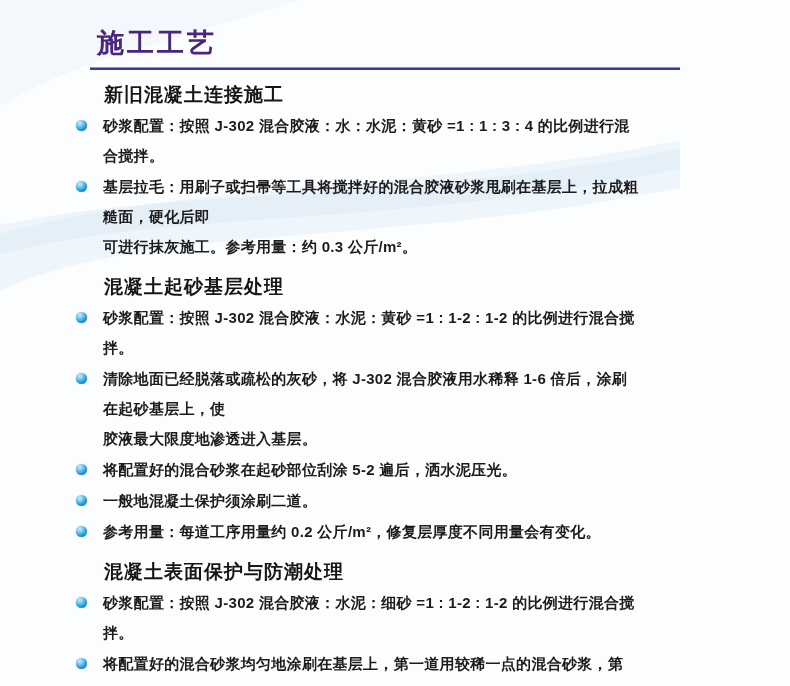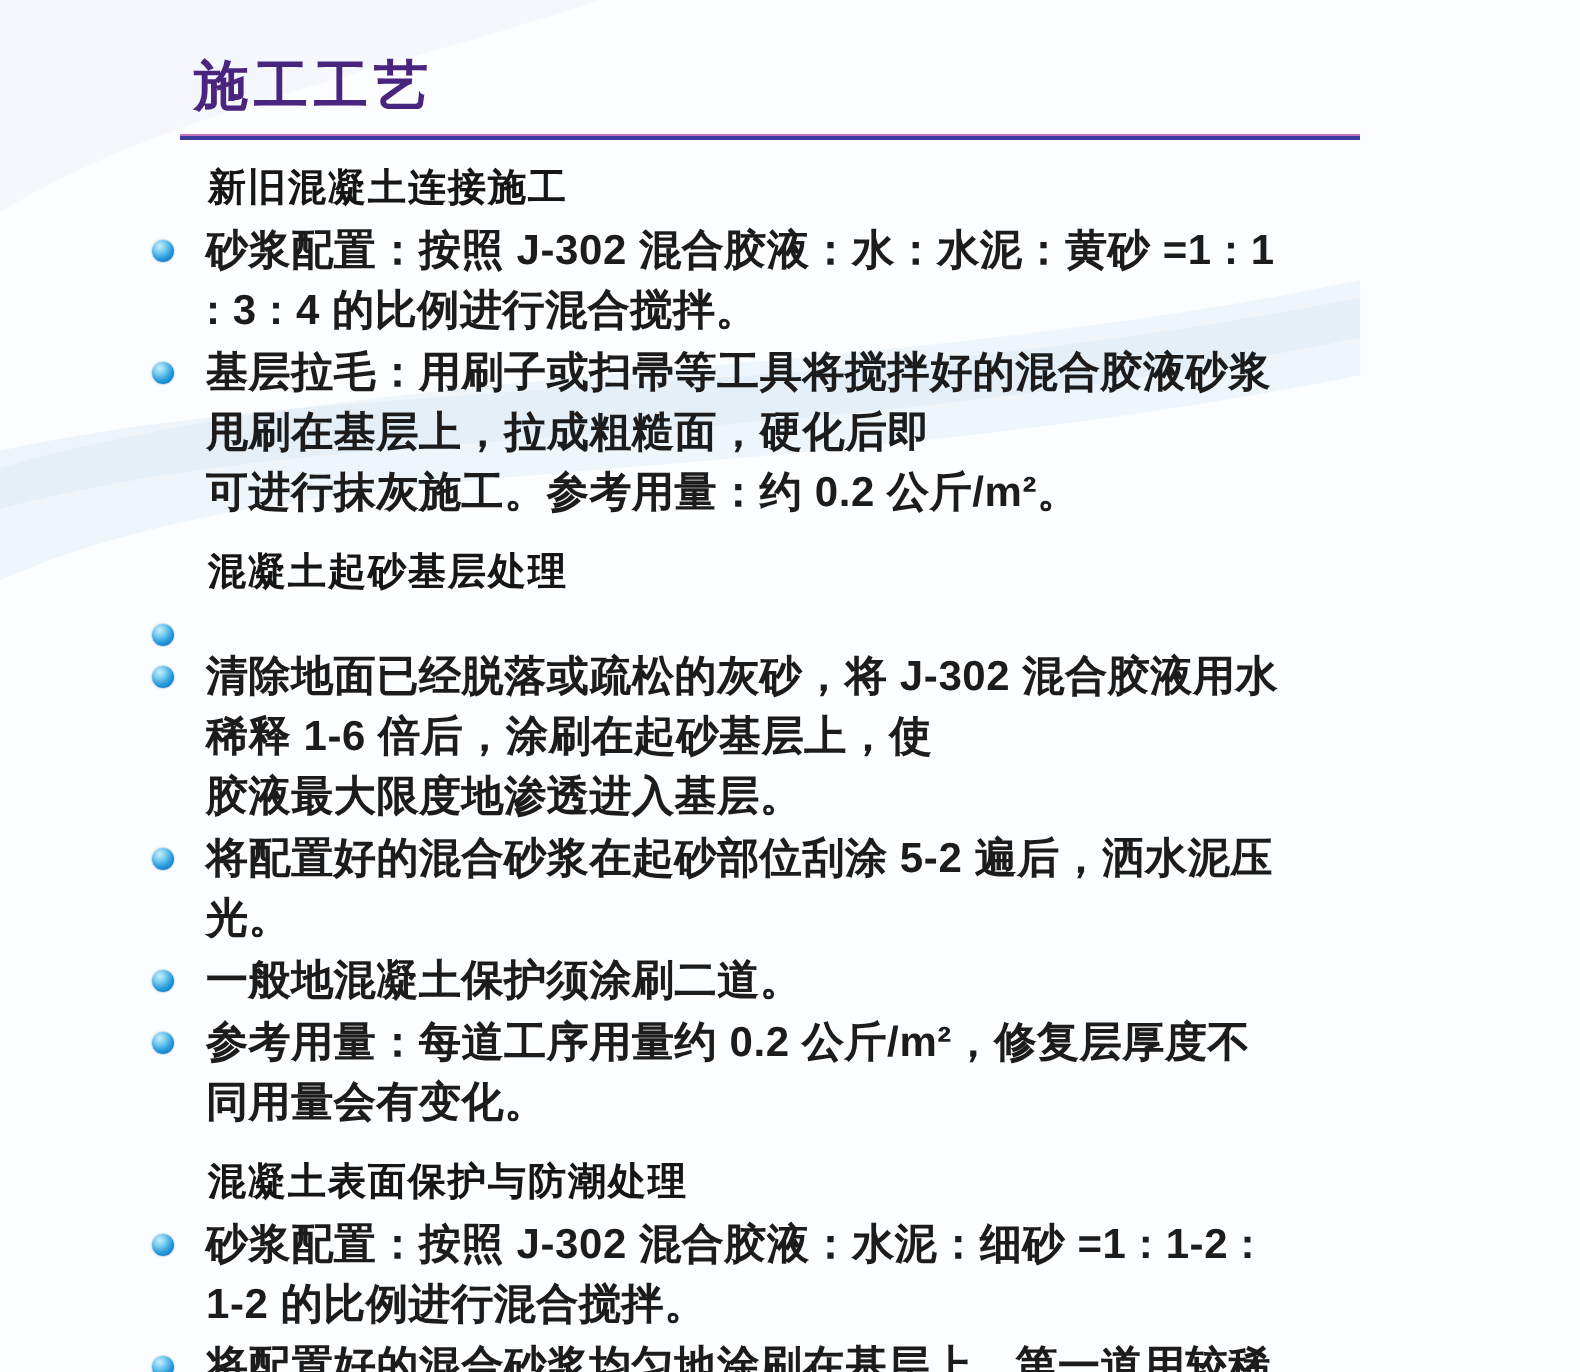--- a/index.html
+++ b/index.html
@@ -33,21 +33,21 @@
     margin:0 40px 1px 76px;
   }
   .bullet-dot{
     flex:0 0 11px;width:11px;height:11px;border-radius:50%;
     margin:9px 16px 0 0;
     background:radial-gradient(circle at 35% 28%, #c9effb 0%, #6fc8ef 32%, #2196d9 62%, #1268b4 100%);
     box-shadow:0 0 1px rgba(10,80,140,.6);
   }
   .bullet-text{
     margin:0;max-width:625px;
-    font-size:21px;line-height:30px;font-weight:600;color:#1c1c1c;
+    font-size:15px;line-height:30px;font-weight:600;color:#1c1c1c;
     white-space:pre-line;letter-spacing:.3px;
   }
 </style>
 </head>
 <body>
 
 <div class="page">
 
   <svg class="bg-decor" width="790" height="686" viewBox="0 0 790 686" xmlns="http://www.w3.org/2000/svg">
     <rect x="0" y="0" width="790" height="686" fill="#fcfdfe"></rect>
@@ -62,26 +62,27 @@
     <div class="title-rule"></div>
 
     <h2 class="sec-heading">新旧混凝土连接施工</h2>
     <div class="bullet-item">
       <span class="bullet-dot"></span>
       <p class="bullet-text">砂浆配置：按照 J-302 混合胶液：水：水泥：黄砂 =1 : 1 : 3 : 4 的比例进行混合搅拌。</p>
     </div>
     <div class="bullet-item">
       <span class="bullet-dot"></span>
       <p class="bullet-text">基层拉毛：用刷子或扫帚等工具将搅拌好的混合胶液砂浆甩刷在基层上，拉成粗糙面，硬化后即
-可进行抹灰施工。参考用量：约 0.2 公斤/m²。</p>
+可进行抹灰施工。参考用量：约 0.3 公斤/m²。</p>
     </div>
 
     <h2 class="sec-heading">混凝土起砂基层处理</h2>
     <div class="bullet-item">
       <span class="bullet-dot"></span>
+      <p class="bullet-text">砂浆配置：按照 J-302 混合胶液：水泥：黄砂 =1 : 1-2 : 1-2 的比例进行混合搅拌。</p>
     </div>
     <div class="bullet-item">
       <span class="bullet-dot"></span>
       <p class="bullet-text">清除地面已经脱落或疏松的灰砂，将 J-302 混合胶液用水稀释 1-6 倍后，涂刷在起砂基层上，使
 胶液最大限度地渗透进入基层。</p>
     </div>
     <div class="bullet-item">
       <span class="bullet-dot"></span>
       <p class="bullet-text">将配置好的混合砂浆在起砂部位刮涂 5-2 遍后，洒水泥压光。</p>
     </div>

